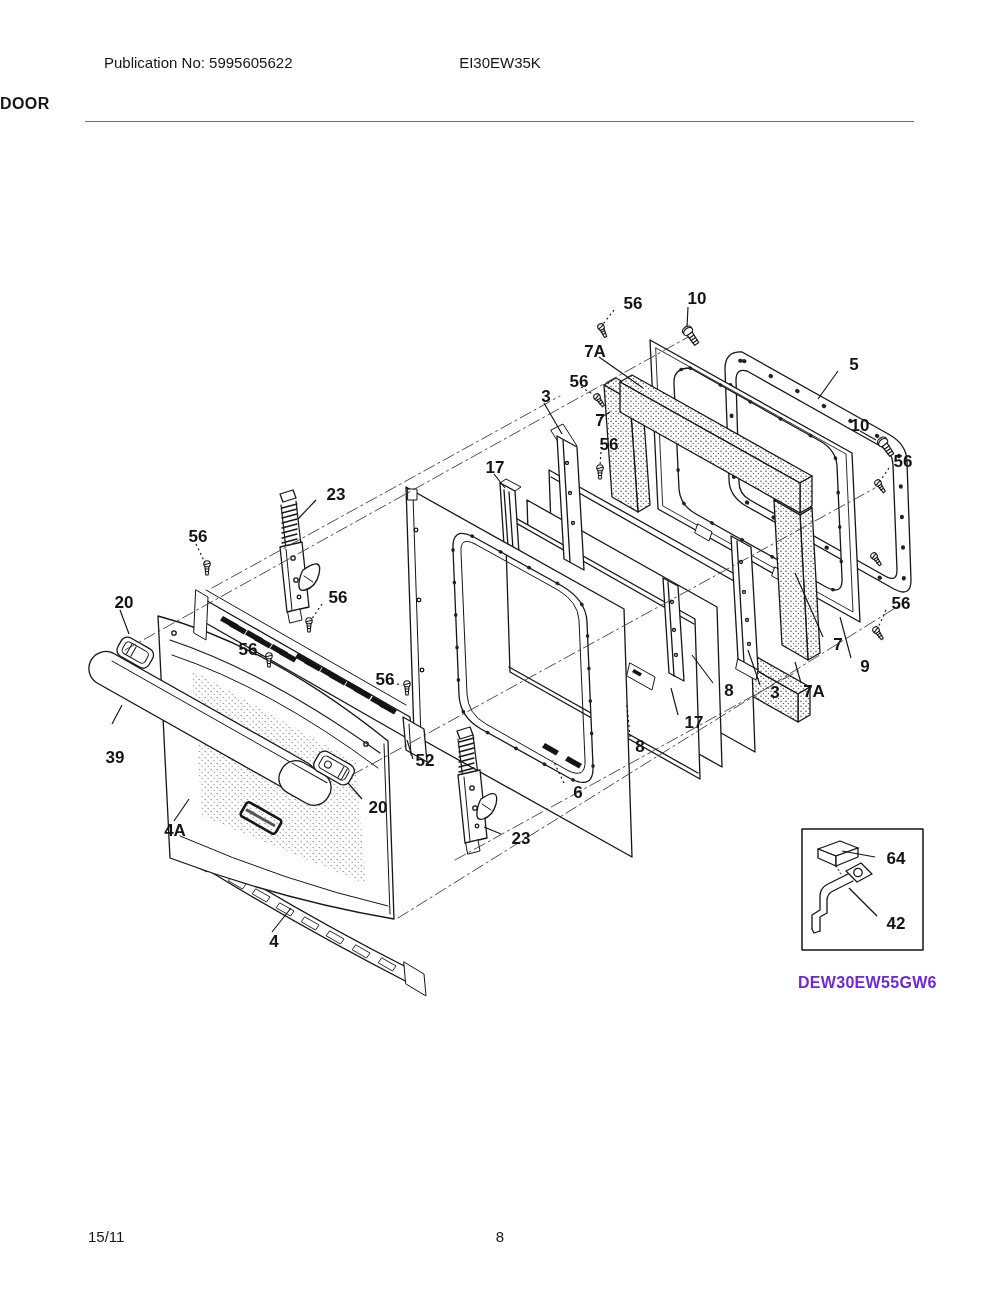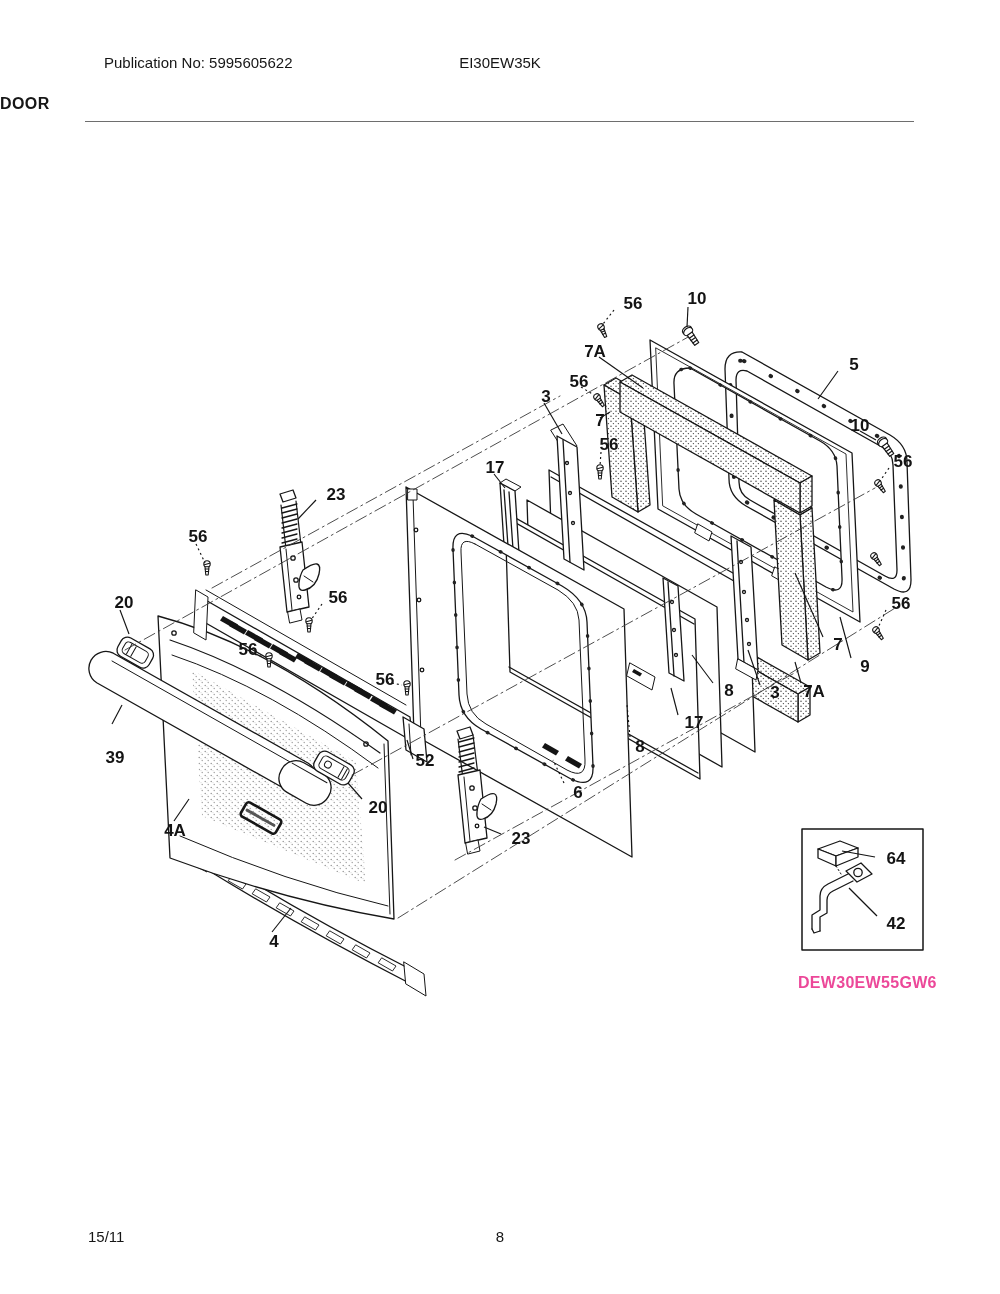--- a/index.html
+++ b/index.html
@@ -10,21 +10,21 @@
   .hdr-left{position:absolute;left:104px;top:54px;font-size:15px;}
   .hdr-model{position:absolute;left:0;right:0;top:54px;text-align:center;font-size:15px;}
   .page-title{position:absolute;left:0;right:0;top:95px;text-align:left;font-size:16px;font-weight:bold;letter-spacing:.4px;}
   .rule{position:absolute;left:85px;width:829px;top:121px;border-top:1.4px solid #6e6e6e;}
   #art{position:absolute;left:0;top:0;}
   #callout-layer{position:absolute;left:0;top:0;width:1000px;height:1294px;}
   .callout{
     position:absolute;transform:translate(-50%,-50%);
     font-weight:bold;font-size:17px;line-height:1;white-space:nowrap;color:#141414;padding-left:16px;
   }
-  .model-label{position:absolute;left:798px;top:974px;font-size:16px;font-weight:bold;letter-spacing:.3px;color:#ec4899;}
+  .model-label{position:absolute;left:798px;top:974px;font-size:16px;font-weight:bold;letter-spacing:.3px;color:#6d28d9;}
   .ftr-left{position:absolute;left:88px;top:1228px;font-size:15px;}
   .ftr-page{position:absolute;left:0;right:0;top:1228px;text-align:center;font-size:15px;}
 </style>
 </head>
 <body>
 
 <div class="hdr-left">Publication No: 5995605622</div>
 <div class="hdr-model">EI30EW35K</div>
 <div class="page-title">DOOR</div>
 <div class="rule"></div>

